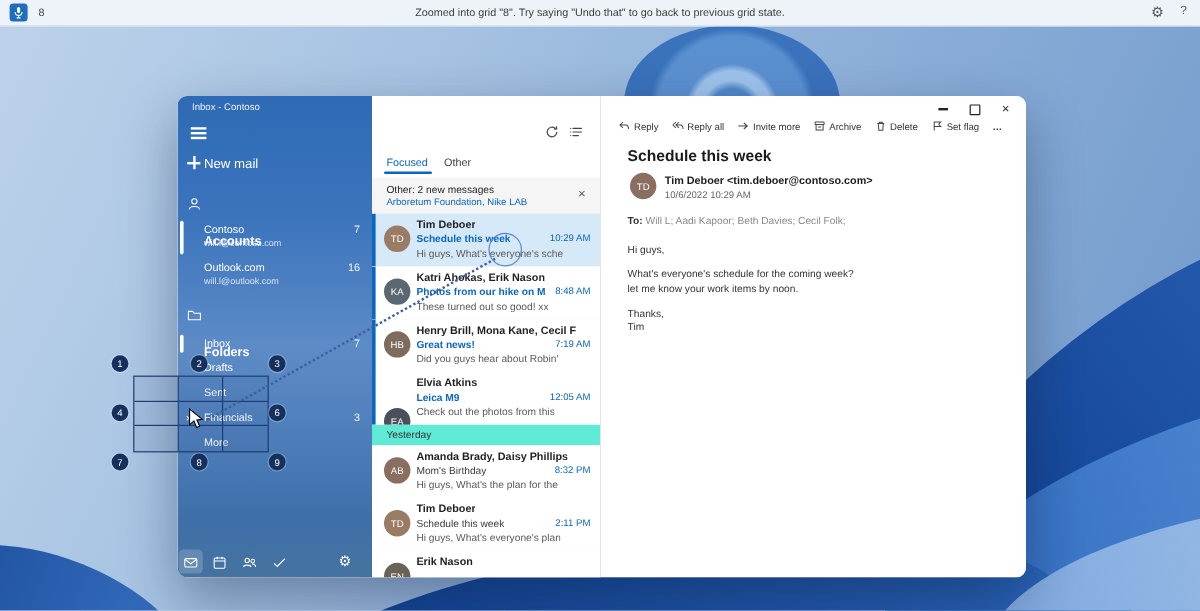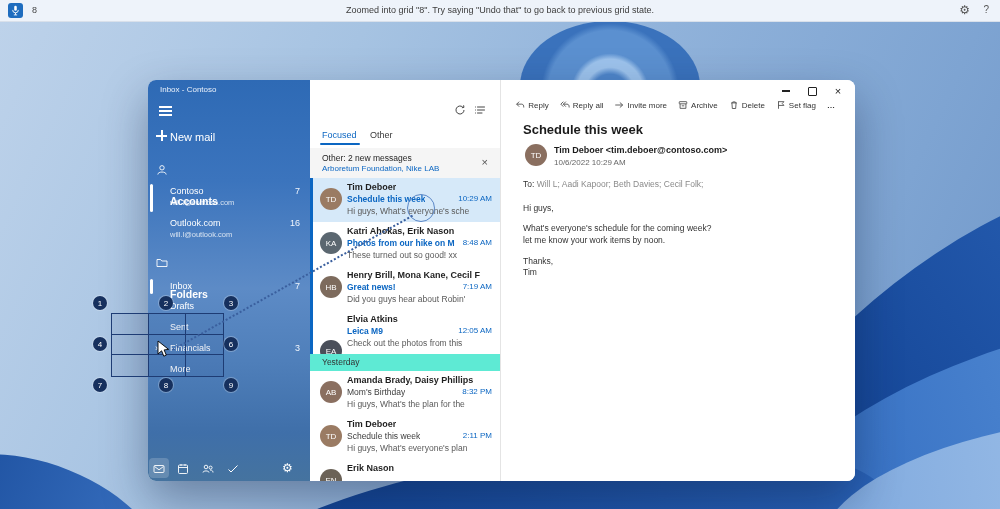--- a/index.html
+++ b/index.html
@@ -85,21 +85,21 @@
   .wmax i{display:block;width:7px;height:7px;border:1.1px solid #222;border-radius:1px;}
   .wcls i{font-style:normal;font-size:11px;color:#222;line-height:10px;}
   .rtb{position:absolute;top:20px;right:20px;display:flex;gap:11px;align-items:center;font-size:8px;color:#333;white-space:nowrap;}
   .tbi{display:flex;gap:3px;align-items:center;}
   .rp-subject{position:absolute;left:22px;top:42px;font-size:13px;font-weight:700;color:#1b1b1b;}
   .rp-av{position:absolute;left:24px;top:64px;width:22px;height:22px;border-radius:50%;background:#8a6f60;color:#fff;
     font-size:8px;display:flex;align-items:center;justify-content:center;}
   .rp-from{position:absolute;left:53px;top:65px;font-size:9px;font-weight:700;color:#1b1b1b;}
   .rp-date{position:absolute;left:53px;top:78px;font-size:8px;color:#666;}
   .rp-to{position:absolute;left:22px;top:99px;font-size:8.5px;color:#8a8a8a;}
-  .rp-to b{color:#333;font-weight:400;}
+  .rp-to b{color:#333;font-weight:700;}
   .bl{position:absolute;left:22px;font-size:8.5px;color:#333;}
   
   .gridbox{position:absolute;left:111px;top:313px;width:111px;height:62px;z-index:20;border:1px solid #1e3c74;
     background:rgba(25,55,115,.06);display:grid;grid-template-columns:repeat(3,1fr);grid-template-rows:repeat(3,1fr);}
   .gridbox i{border-right:1px solid #1e3c74;border-bottom:1px solid #1e3c74;}
   .gridbox i:nth-child(3n){border-right:none;} .gridbox i:nth-child(n+7){border-bottom:none;}
   .gnum{position:absolute;width:14px;height:14px;border-radius:50%;background:#16305e;color:#fff;font-size:8px;
     display:flex;align-items:center;justify-content:center;z-index:21;box-shadow:0 0 0 1px rgba(255,255,255,.25);}
   .pline{position:absolute;left:172px;top:349px;width:275px;height:0;border-top:2px dotted #3a5f9e;
     transform:rotate(-29.2deg);transform-origin:0 0;z-index:22;}

